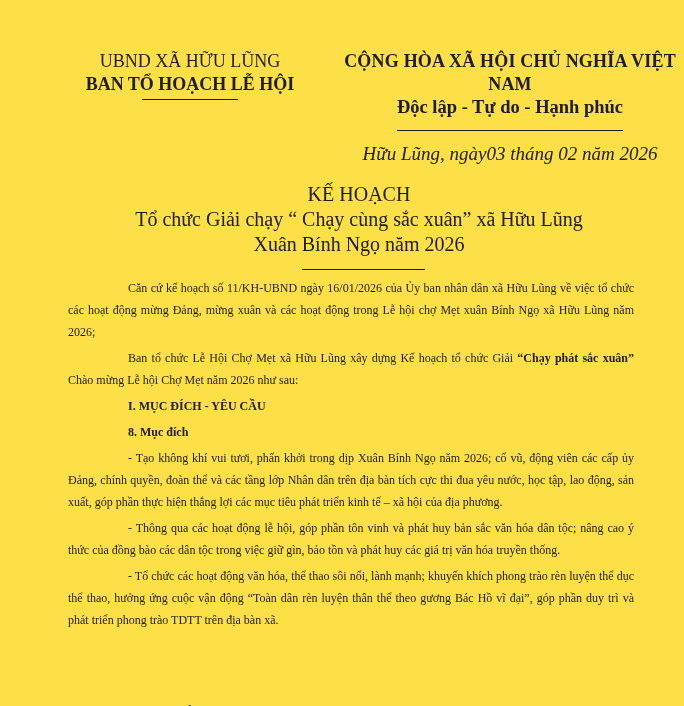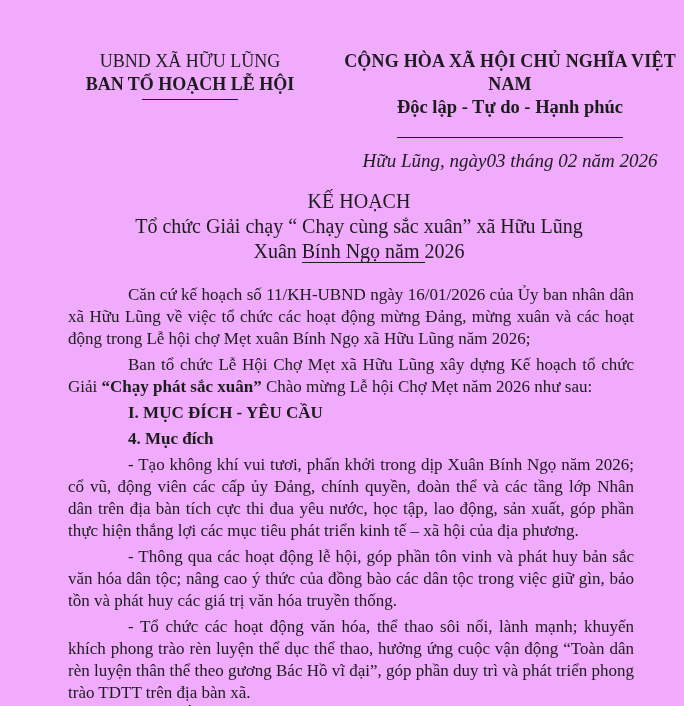--- a/index.html
+++ b/index.html
@@ -1,46 +1,46 @@
 <!DOCTYPE html>
 <html><head>
 <meta charset="utf-8">
 <style>
   html,body{margin:0;padding:0;background:#ffffff;}
   .page{
     position:relative;
     width:684px;height:706px;
     margin:0 auto;
-    background:#f0abfc;
+    background:#fde047;
     overflow:hidden;
     font-family:"Liberation Serif","DejaVu Serif",serif;
     color:#1c1c1c;
     box-sizing:border-box;
     padding:50px 34px 0 68px;
   }
   
   .doc-header{display:flex;justify-content:space-between;align-items:flex-start;}
   .org-block{width:272px;text-align:center;flex:none;margin-left:-14px;}
   .national-block{width:368px;text-align:center;flex:none;}
   .org-parent{font-size:18px;line-height:23px;}
   .org-name{font-size:18px;line-height:23px;font-weight:bold;}
   .short-rule{width:96px;border-bottom:1.6px solid #1c1c1c;margin:3px auto 0 auto;height:0;}
   .doc-number{font-size:18px;line-height:22px;margin-top:14px;}
   .nat-line1{font-size:18px;line-height:23px;font-weight:bold;letter-spacing:0.2px;}
   .nat-motto{font-size:18.5px;line-height:23px;font-weight:bold;}
-  .nat-motto .underlined{display:inline-block;border-bottom:1.6px solid #1c1c1c;padding-bottom:18px;}
+  .nat-motto .underlined{display:inline-block;border-bottom:1.6px solid #1c1c1c;padding-bottom:11px;}
   .place-date{font-size:19px;line-height:23px;font-style:italic;margin-top:11px;}
   
   .title-block{text-align:center;margin-top:17px;font-weight:normal;}
   .title-line{font-size:20px;line-height:25px;}
-  .u-inline{border-bottom:1.6px solid #1c1c1c;padding-bottom:0;}
+  .u-inline{border-bottom:1.6px solid #1c1c1c;padding-bottom:14px;}
   
   .body-block{margin-top:20px;}
   .para{
-    font-size:17px;line-height:22px;
+    font-size:12px;line-height:22px;
     text-align:justify;
     text-indent:60px;
     margin:0 16px 4px 0;
   }
   .heading{font-weight:bold;}
   b{font-weight:bold;}
   .cutoff-line{
     position:absolute;
     left:128px;top:702px;
     font-size:18px;line-height:22px;font-weight:bold;
@@ -68,21 +68,21 @@
   <div class="title-block">
     <div class="title-line">KẾ HOẠCH</div>
     <div class="title-line">Tổ chức Giải chạy “ Chạy cùng sắc xuân” xã Hữu Lũng</div>
     <div class="title-line"><span>Xuân </span><span class="u-inline">Bính Ngọ năm </span><span>2026</span></div>
   </div>
 
   <div class="body-block">
     <p class="para">Căn cứ kế hoạch số 11/KH-UBND ngày 16/01/2026 của Ủy ban nhân dân xã Hữu Lũng về việc tổ chức các hoạt động mừng Đảng, mừng xuân và các hoạt động trong Lễ hội chợ Mẹt xuân Bính Ngọ xã Hữu Lũng năm 2026;</p>
     <p class="para"><span>Ban tổ chức Lễ Hội Chợ Mẹt xã Hữu Lũng xây dựng Kế hoạch tổ chức Giải </span><b>“Chạy phát sắc xuân”</b><span> Chào mừng Lễ hội Chợ Mẹt năm 2026 như sau:</span></p>
     <p class="para heading">I. MỤC ĐÍCH - YÊU CẦU</p>
-    <p class="para heading">4. Mục đích</p>
+    <p class="para heading">8. Mục đích</p>
     <p class="para">- Tạo không khí vui tươi, phấn khởi trong dịp Xuân Bính Ngọ năm 2026; cổ vũ, động viên các cấp ủy Đảng, chính quyền, đoàn thể và các tầng lớp Nhân dân trên địa bàn tích cực thi đua yêu nước, học tập, lao động, sản xuất, góp phần thực hiện thắng lợi các mục tiêu phát triển kinh tế – xã hội của địa phương.</p>
     <p class="para">- Thông qua các hoạt động lễ hội, góp phần tôn vinh và phát huy bản sắc văn hóa dân tộc; nâng cao ý thức của đồng bào các dân tộc trong việc giữ gìn, bảo tồn và phát huy các giá trị văn hóa truyền thống.</p>
     <p class="para">- Tổ chức các hoạt động văn hóa, thể thao sôi nổi, lành mạnh; khuyến khích phong trào rèn luyện thể dục thể thao, hưởng ứng cuộc vận động “Toàn dân rèn luyện thân thể theo gương Bác Hồ vĩ đại”, góp phần duy trì và phát triển phong trào TDTT trên địa bàn xã.</p>
   </div>
 
   <div class="cutoff-line">2. Yêu cầu</div>
 
 </div>
 
 </body></html>

